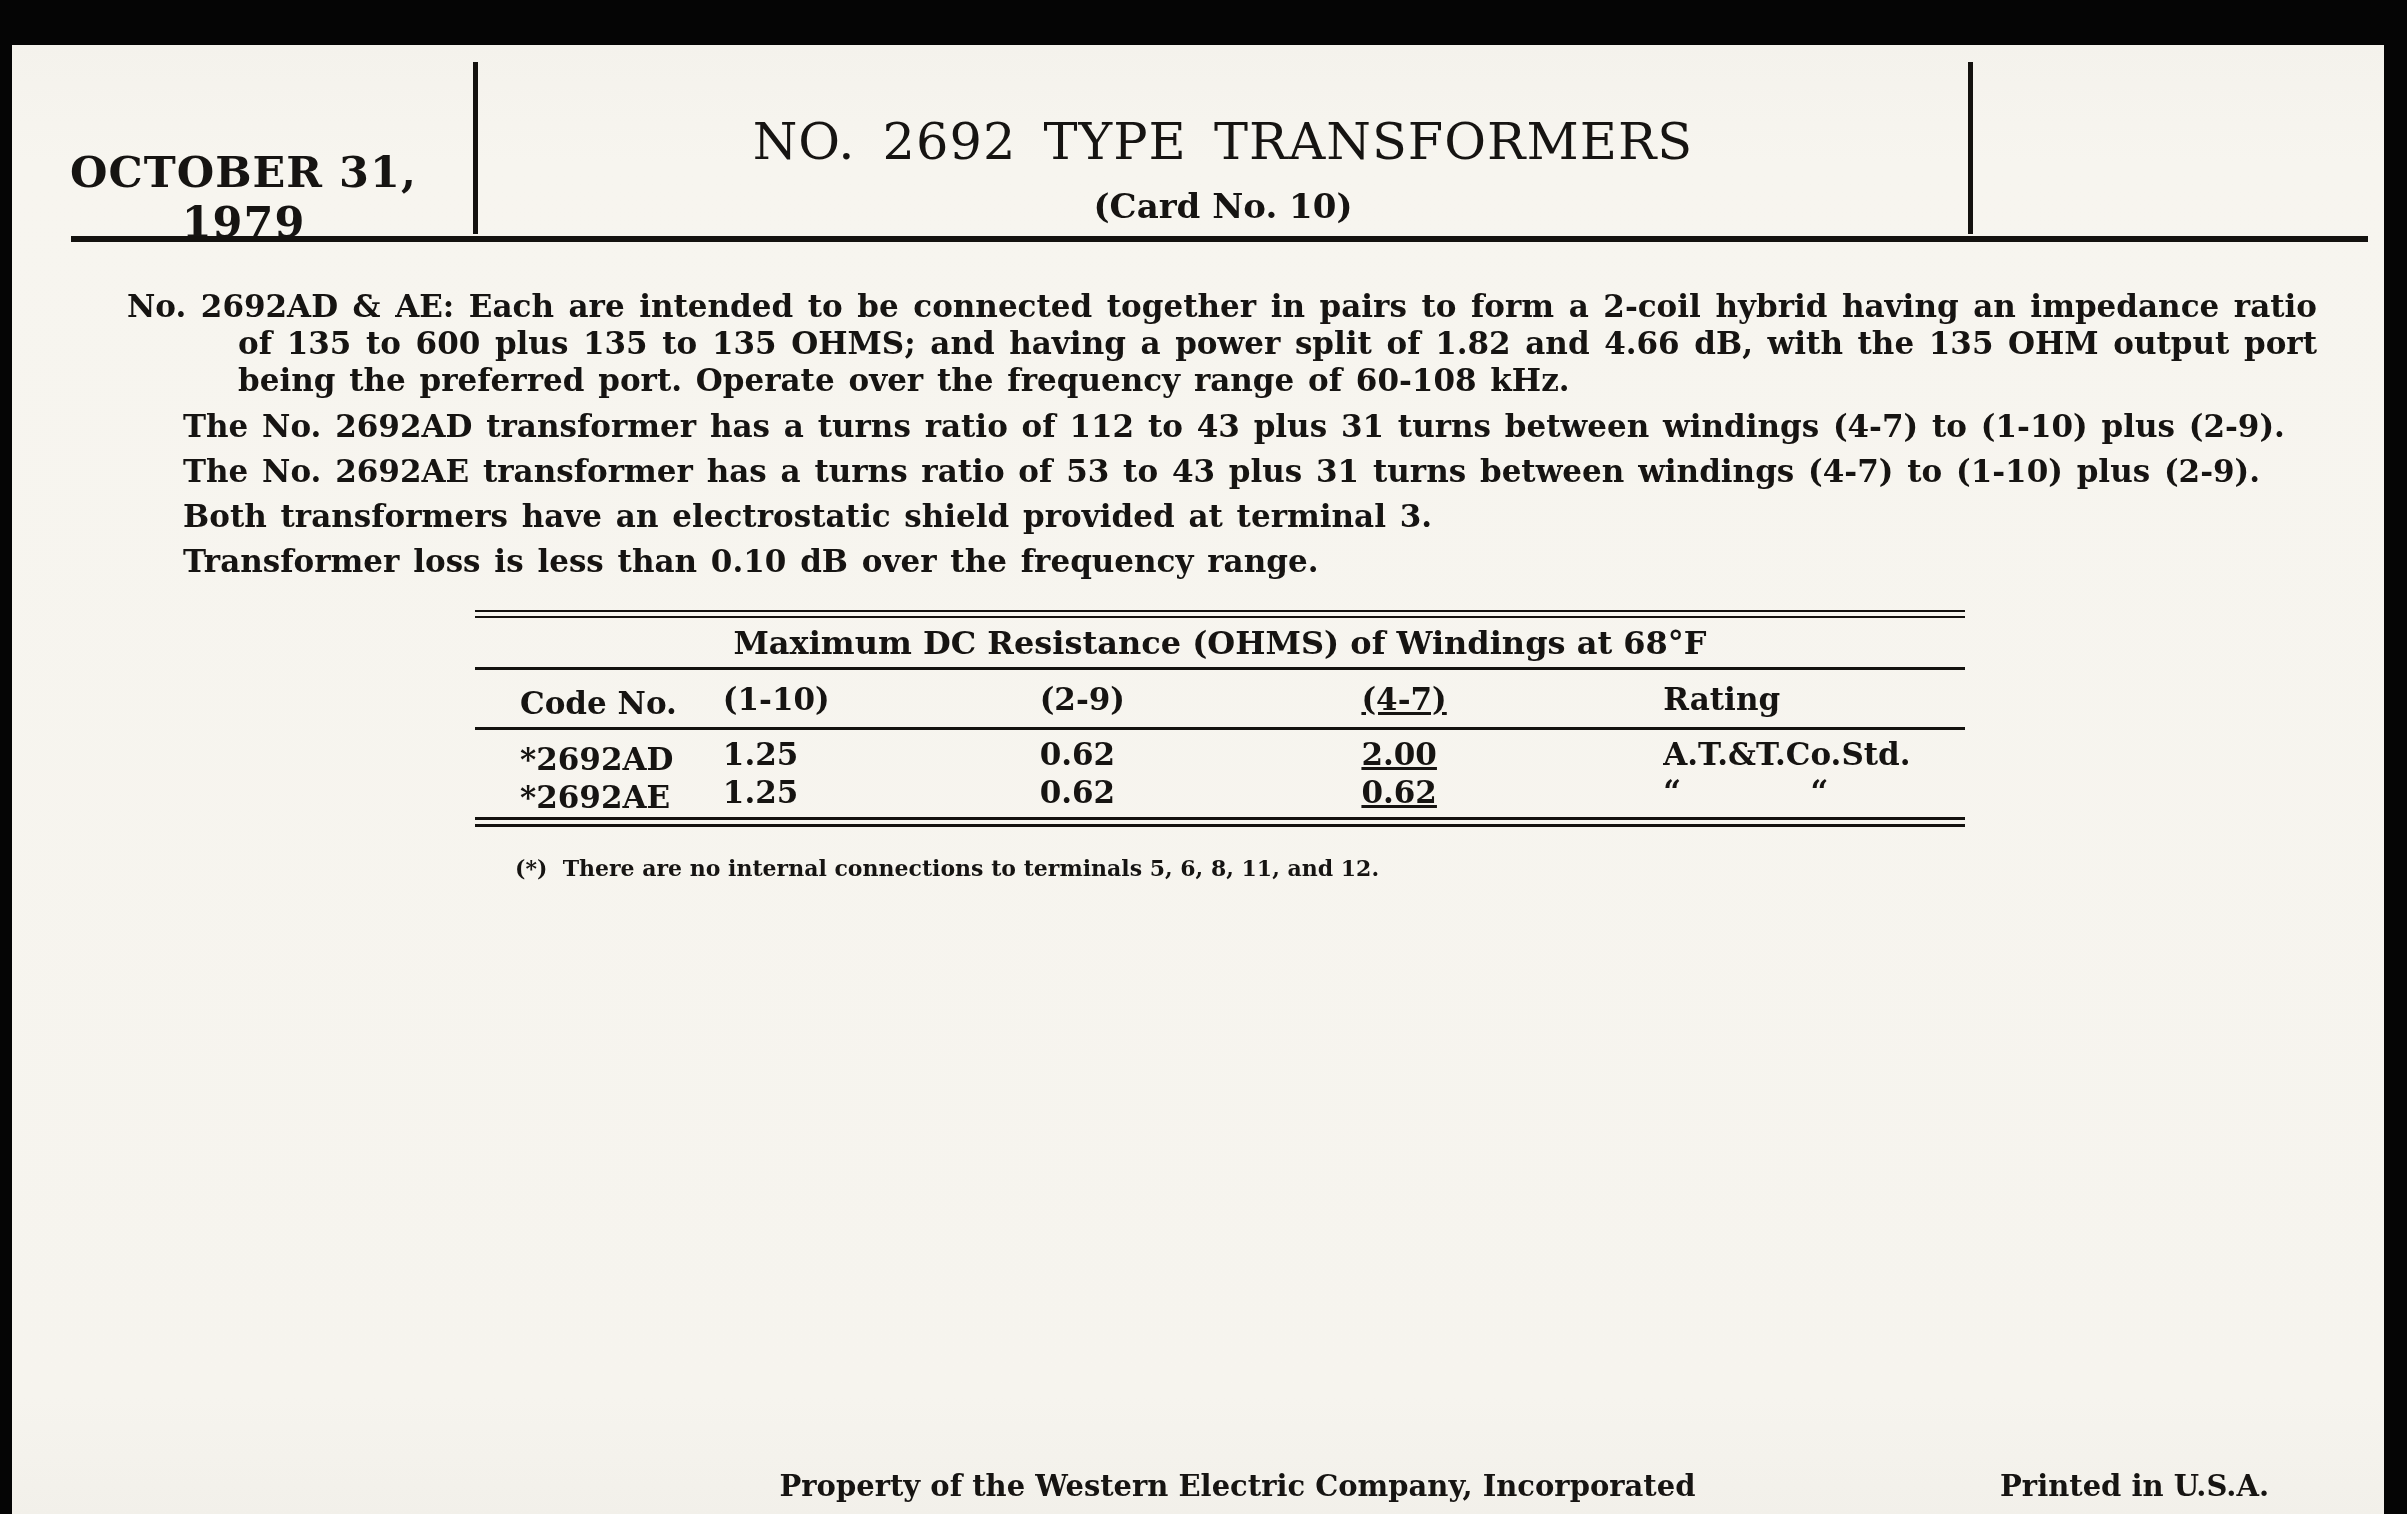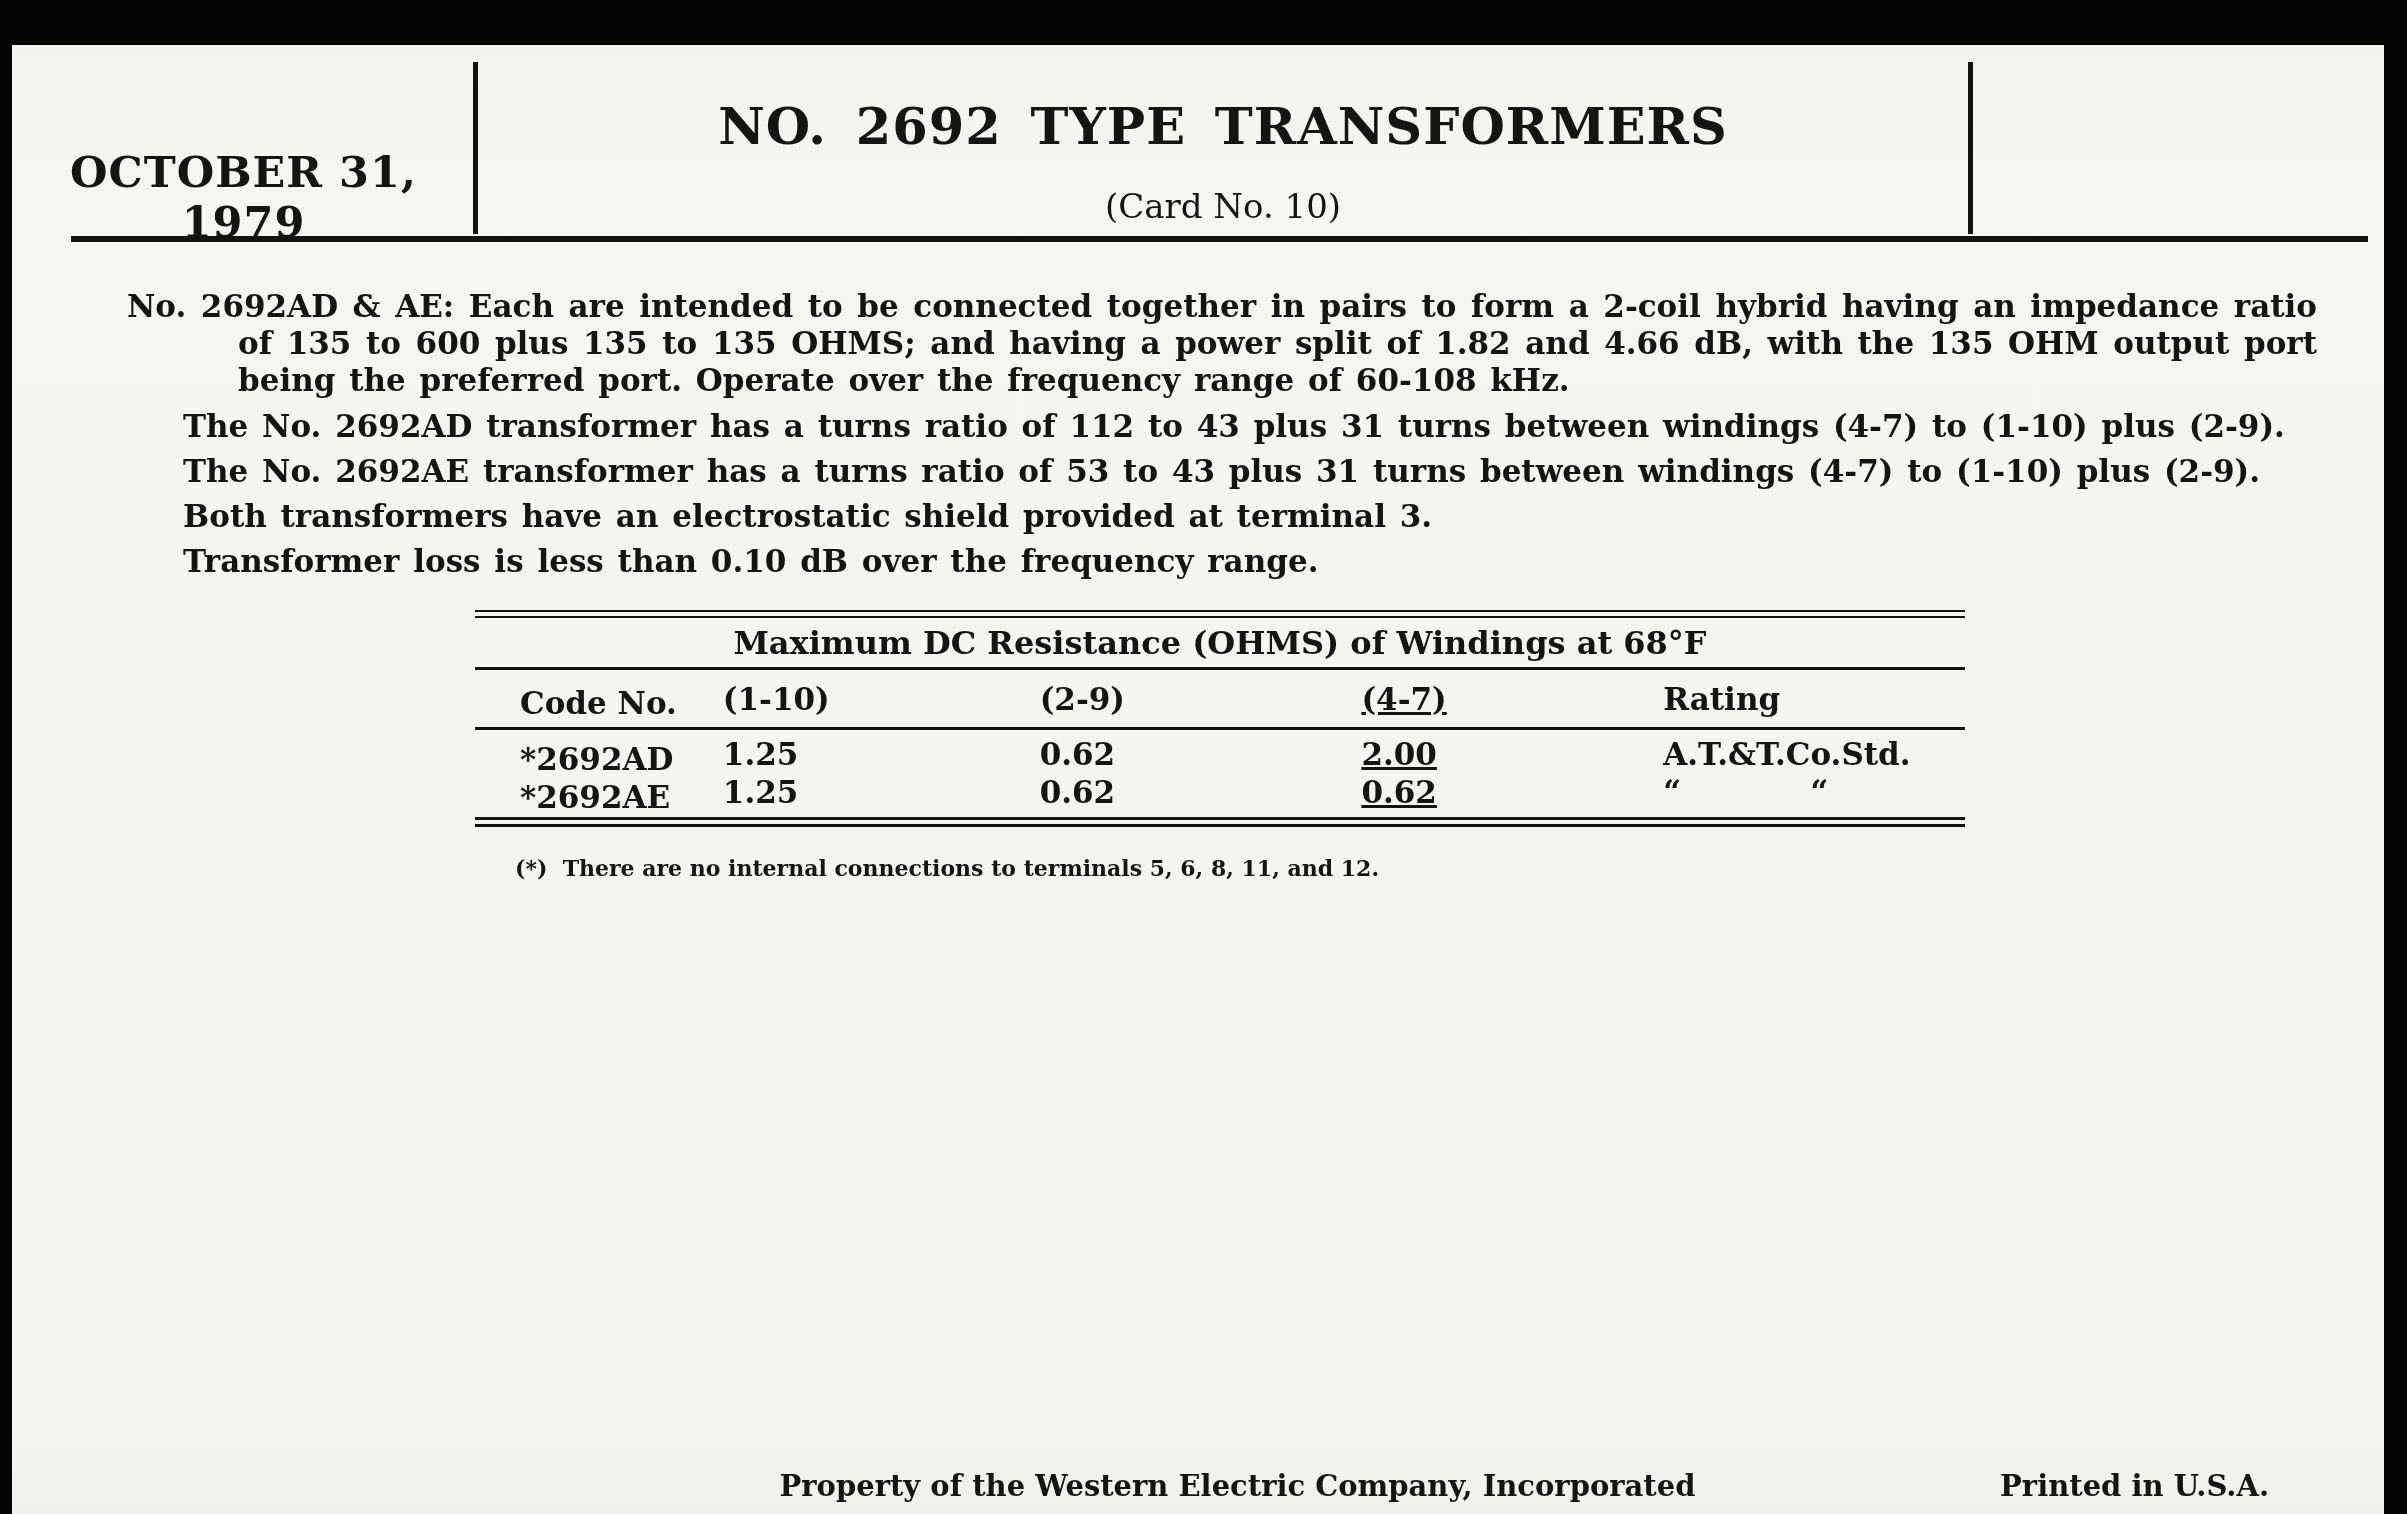--- a/index.html
+++ b/index.html
@@ -43,26 +43,26 @@
     left: 0; top: 102px; width: 463px;
     text-align: center;
     font-size: 43px; font-weight: 700; letter-spacing: 1px;
   }
   .h-center {
     position: absolute;
     left: 466px; top: 0; width: 1490px; height: 193px;
     text-align: center;
   }
   .h-title {
-    position: absolute; left: 0; top: 51px; width: 100%;
-    font-size: 51px; font-weight: 700; letter-spacing: 1px; word-spacing: 10px;
+    position: absolute; left: 0; top: 67px; width: 100%;
+    font-size: 51px; font-weight: 400; letter-spacing: 1px; word-spacing: 10px;
   }
   .h-subtitle {
     position: absolute; left: 0; top: 141px; width: 100%;
-    font-size: 34px; font-weight: 400; text-align: center;
+    font-size: 34px; font-weight: 700; text-align: center;
   }
   .h-right {
     position: absolute;
     left: 1961px; top: 85px; width: 411px;
     text-align: center;
     font-size: 34px; font-weight: 700; line-height: 40px; letter-spacing: 0.5px;
   }
   .header-rule {
     position: absolute;
     left: 59px; top: 191px; width: 2297px; height: 6px;

